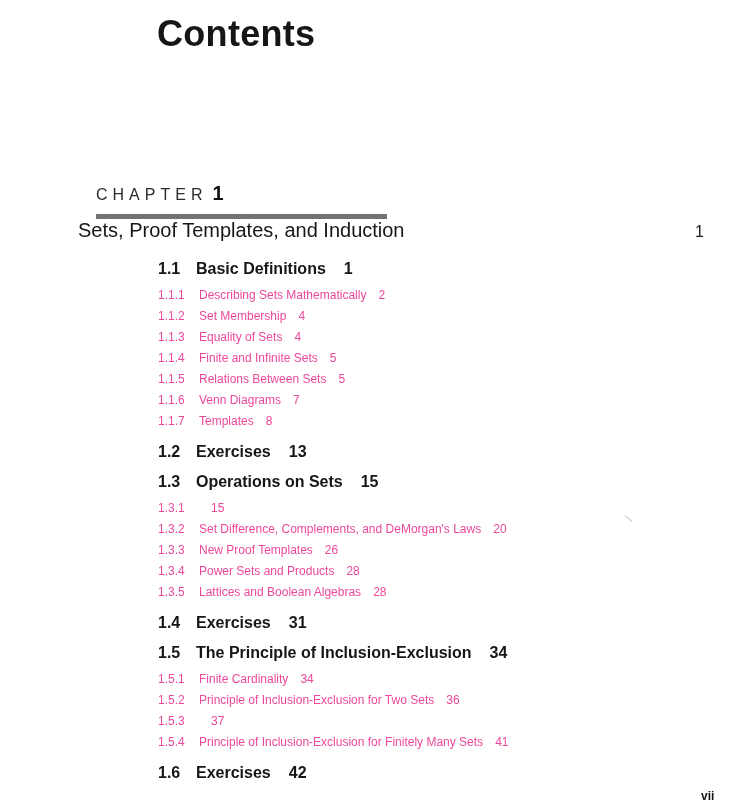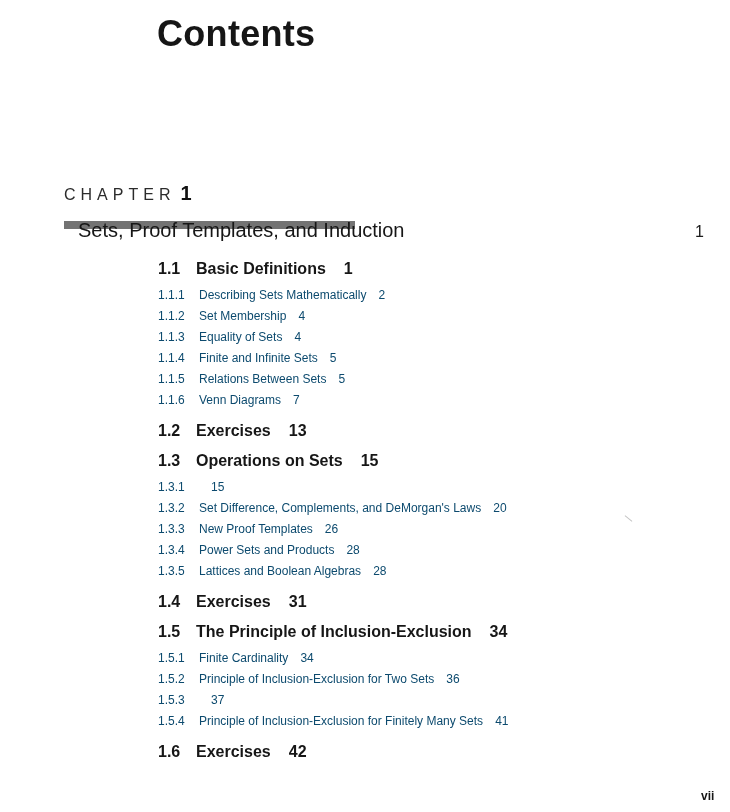--- a/index.html
+++ b/index.html
@@ -17,24 +17,24 @@
     position: absolute;
     left: 157px; top: 13px;
     font-size: 36px;
     font-weight: 700;
     letter-spacing: 0.3px;
     color: #161616;
   }
 
   .chapter-head {
     position: absolute;
-    left: 64px; top: 182px;
+    left: 96px; top: 182px;
     width: 291px;
-    padding-bottom: 16px;
-    border-bottom: 8px solid #737373;
+    padding-bottom: 9px;
+    border-bottom: 5px solid #737373;
   }
   .chapter-label-row { display: flex; align-items: baseline; white-space: nowrap; }
   .ch-label {
     font-size: 16px;
     font-weight: 400;
     letter-spacing: 5px;
     color: #2b2b2b;
   }
   .ch-num {
     font-size: 20px;
@@ -73,21 +73,21 @@
   .sec-num { width: 38px; flex: none; }
   .sec-page { margin-left: 18px; }
 
   .subsections { margin-top: 6px; }
   .sub-row {
     display: flex;
     align-items: flex-start;
     font-size: 12px;
     font-weight: 400;
     line-height: 21px;
-    color: #0c4a6e;
+    color: #ec4899;
     white-space: nowrap;
   }
   .sub-num { width: 41px; flex: none; }
   .sub-page { margin-left: 12px; }
 
   .folio {
     position: absolute;
     left: 681px; top: 789px;
     font-size: 12px;
     font-weight: 700;
@@ -153,20 +153,25 @@
         <div class="sub-row">
           <span class="sub-num">1.1.5</span>
           <span class="sub-title">Relations Between Sets</span>
           <span class="sub-page">5</span>
         </div>
         <div class="sub-row">
           <span class="sub-num">1.1.6</span>
           <span class="sub-title">Venn Diagrams</span>
           <span class="sub-page">7</span>
         </div>
+        <div class="sub-row">
+          <span class="sub-num">1.1.7</span>
+          <span class="sub-title">Templates</span>
+          <span class="sub-page">8</span>
+        </div>
       </div>
       <div class="sec-head">
         <span class="sec-num">1.2</span>
         <span class="sec-title">Exercises</span>
         <span class="sec-page">13</span>
       </div>
       <div class="sec-head">
         <span class="sec-num">1.3</span>
         <span class="sec-title">Operations on Sets</span>
         <span class="sec-page">15</span>

